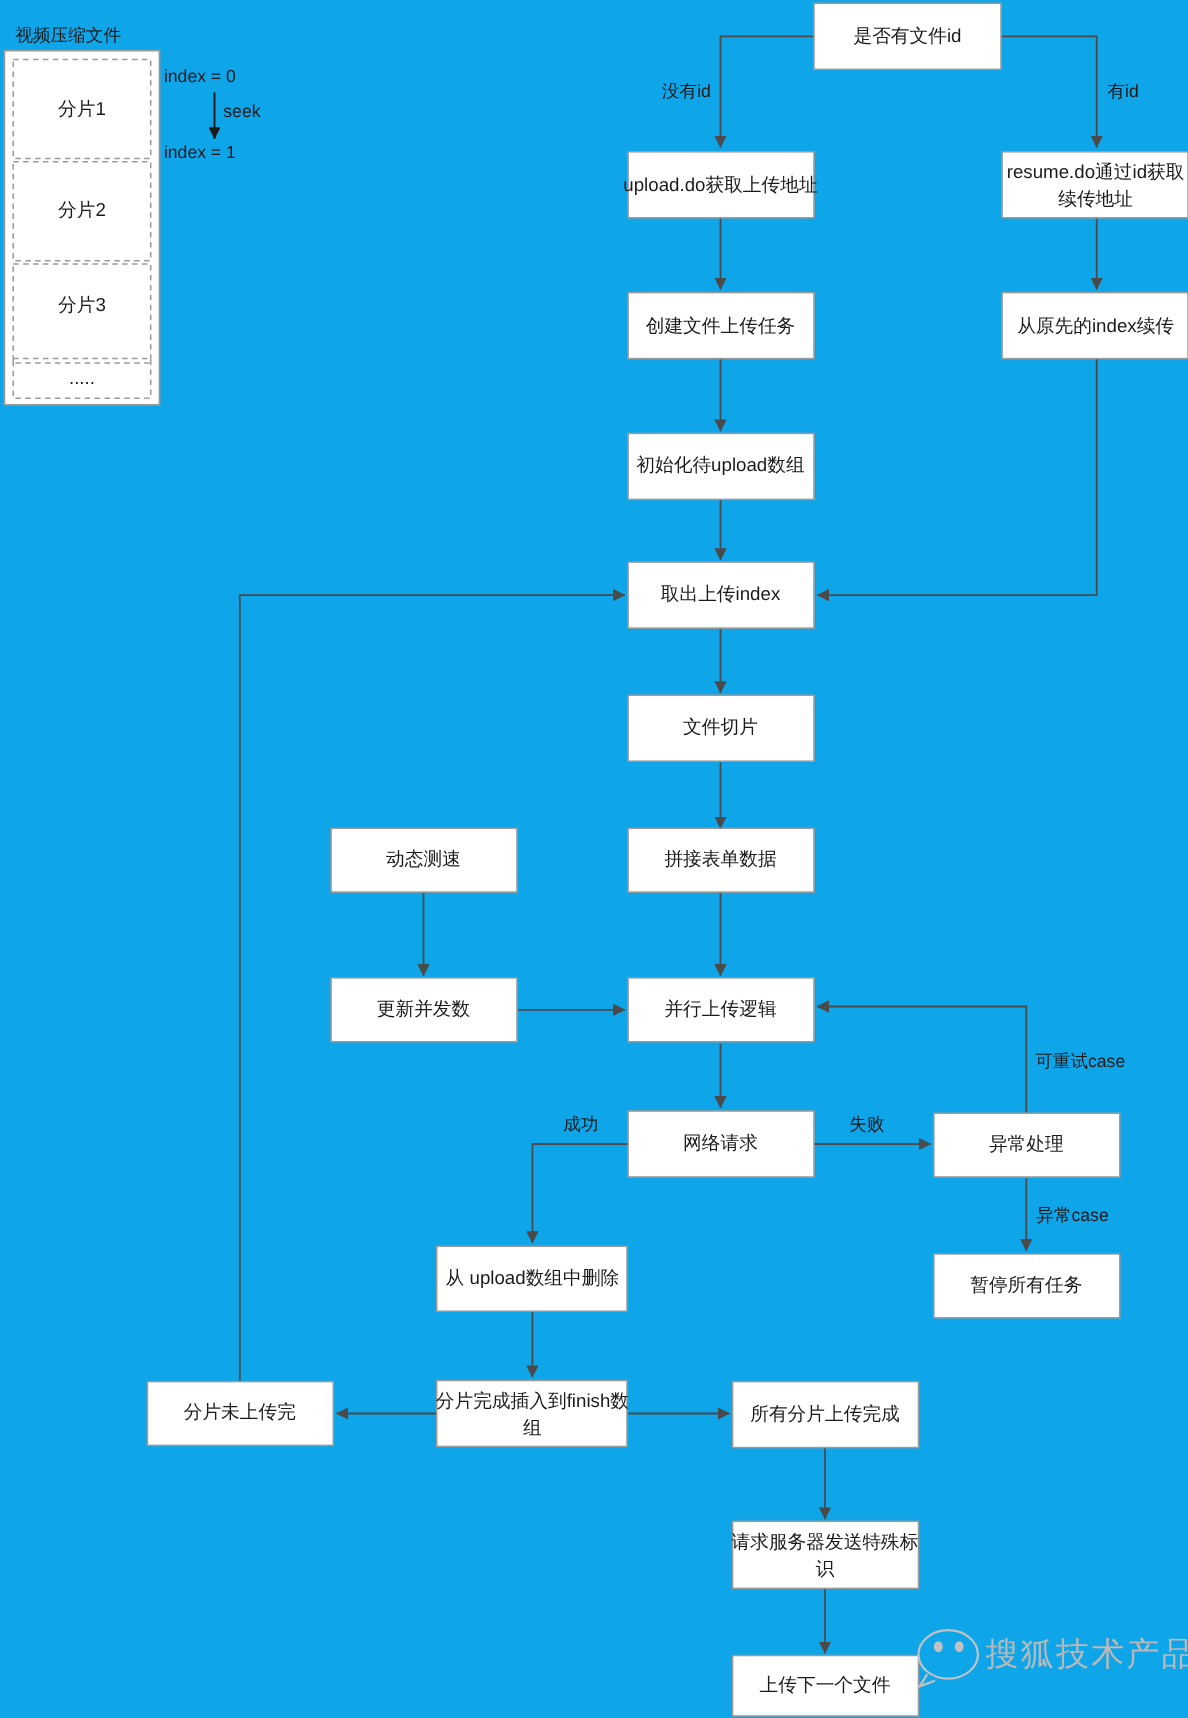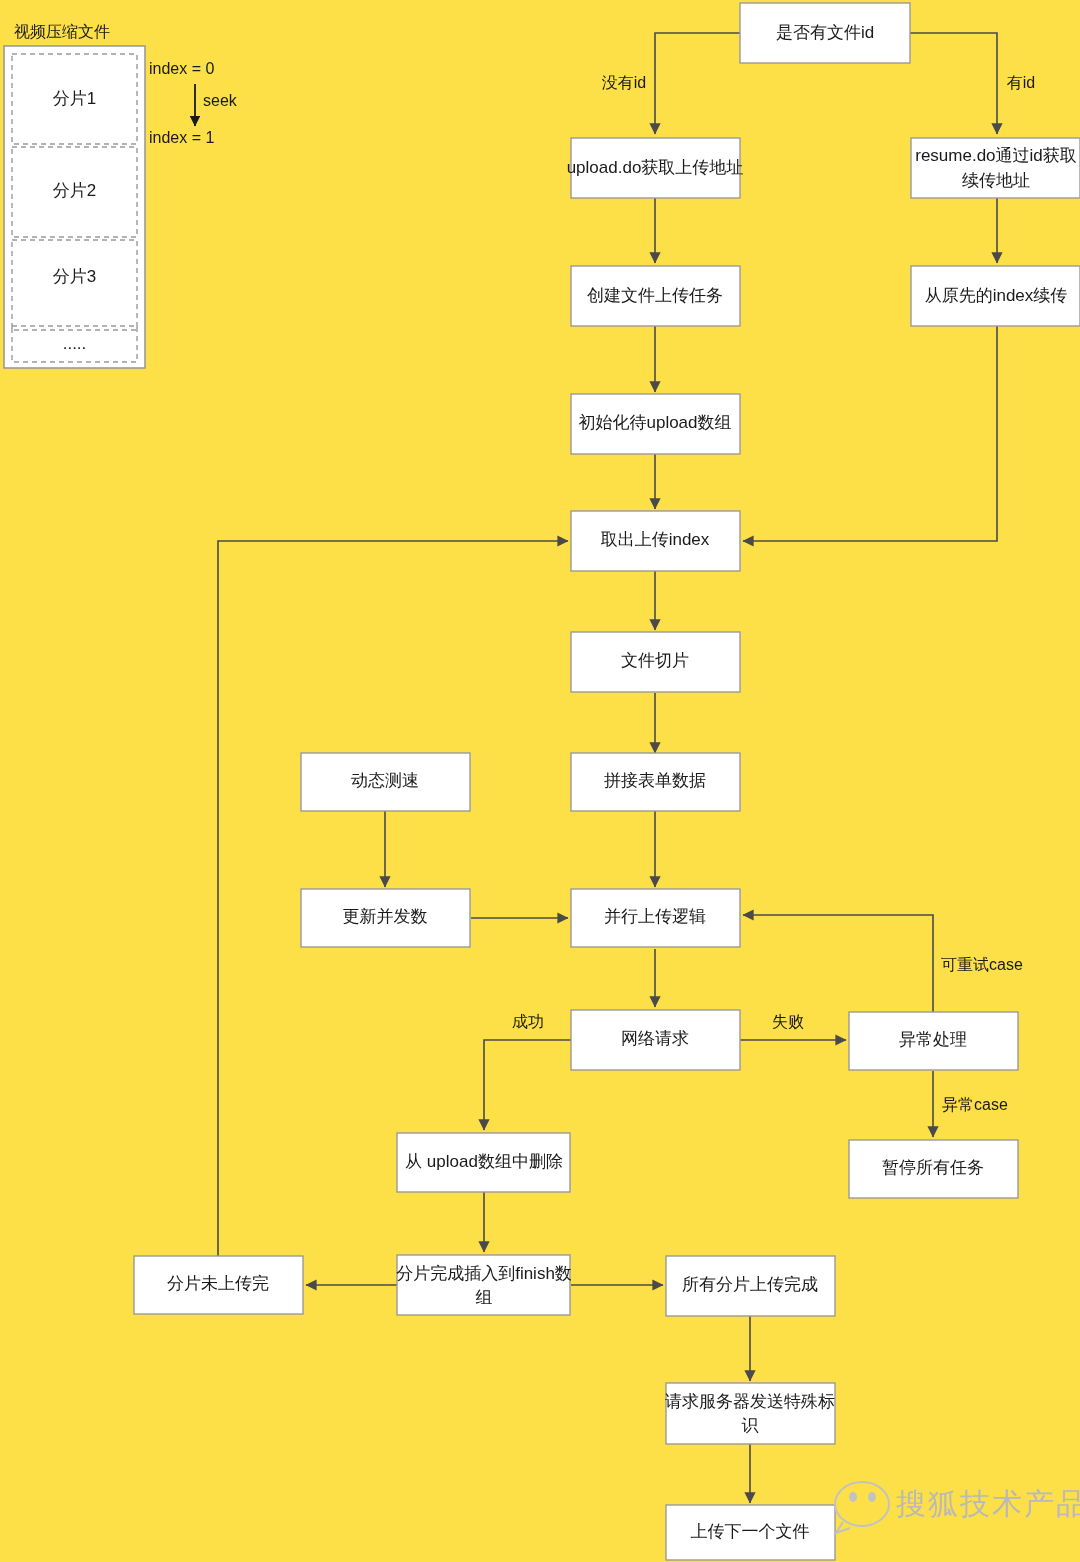--- a/index.html
+++ b/index.html
@@ -7,21 +7,21 @@
     padding: 0;
     background: #ffffff;
   }
   body {
     font-family: "Liberation Sans", "DejaVu Sans", sans-serif;
   }
   #canvas {
     position: relative;
     width: 1080px;
     height: 1562px;
-    background: #fde047;
+    background: #0ea5e9;
     overflow: hidden;
   }
   svg#diagram {
     position: absolute;
     top: 0;
     left: 0;
     width: 1080px;
     height: 1562px;
   }
   .node-rect {

